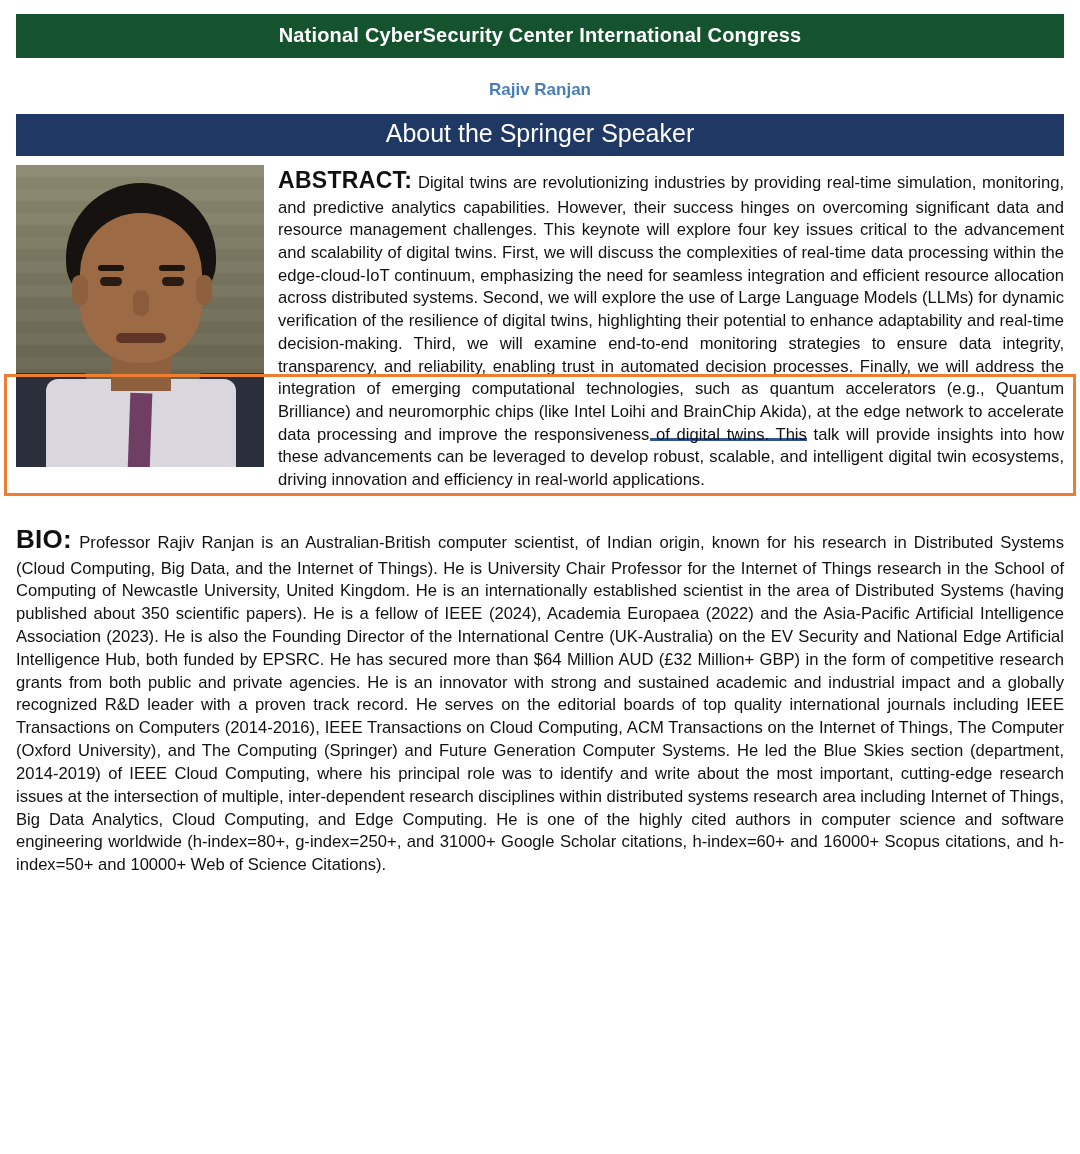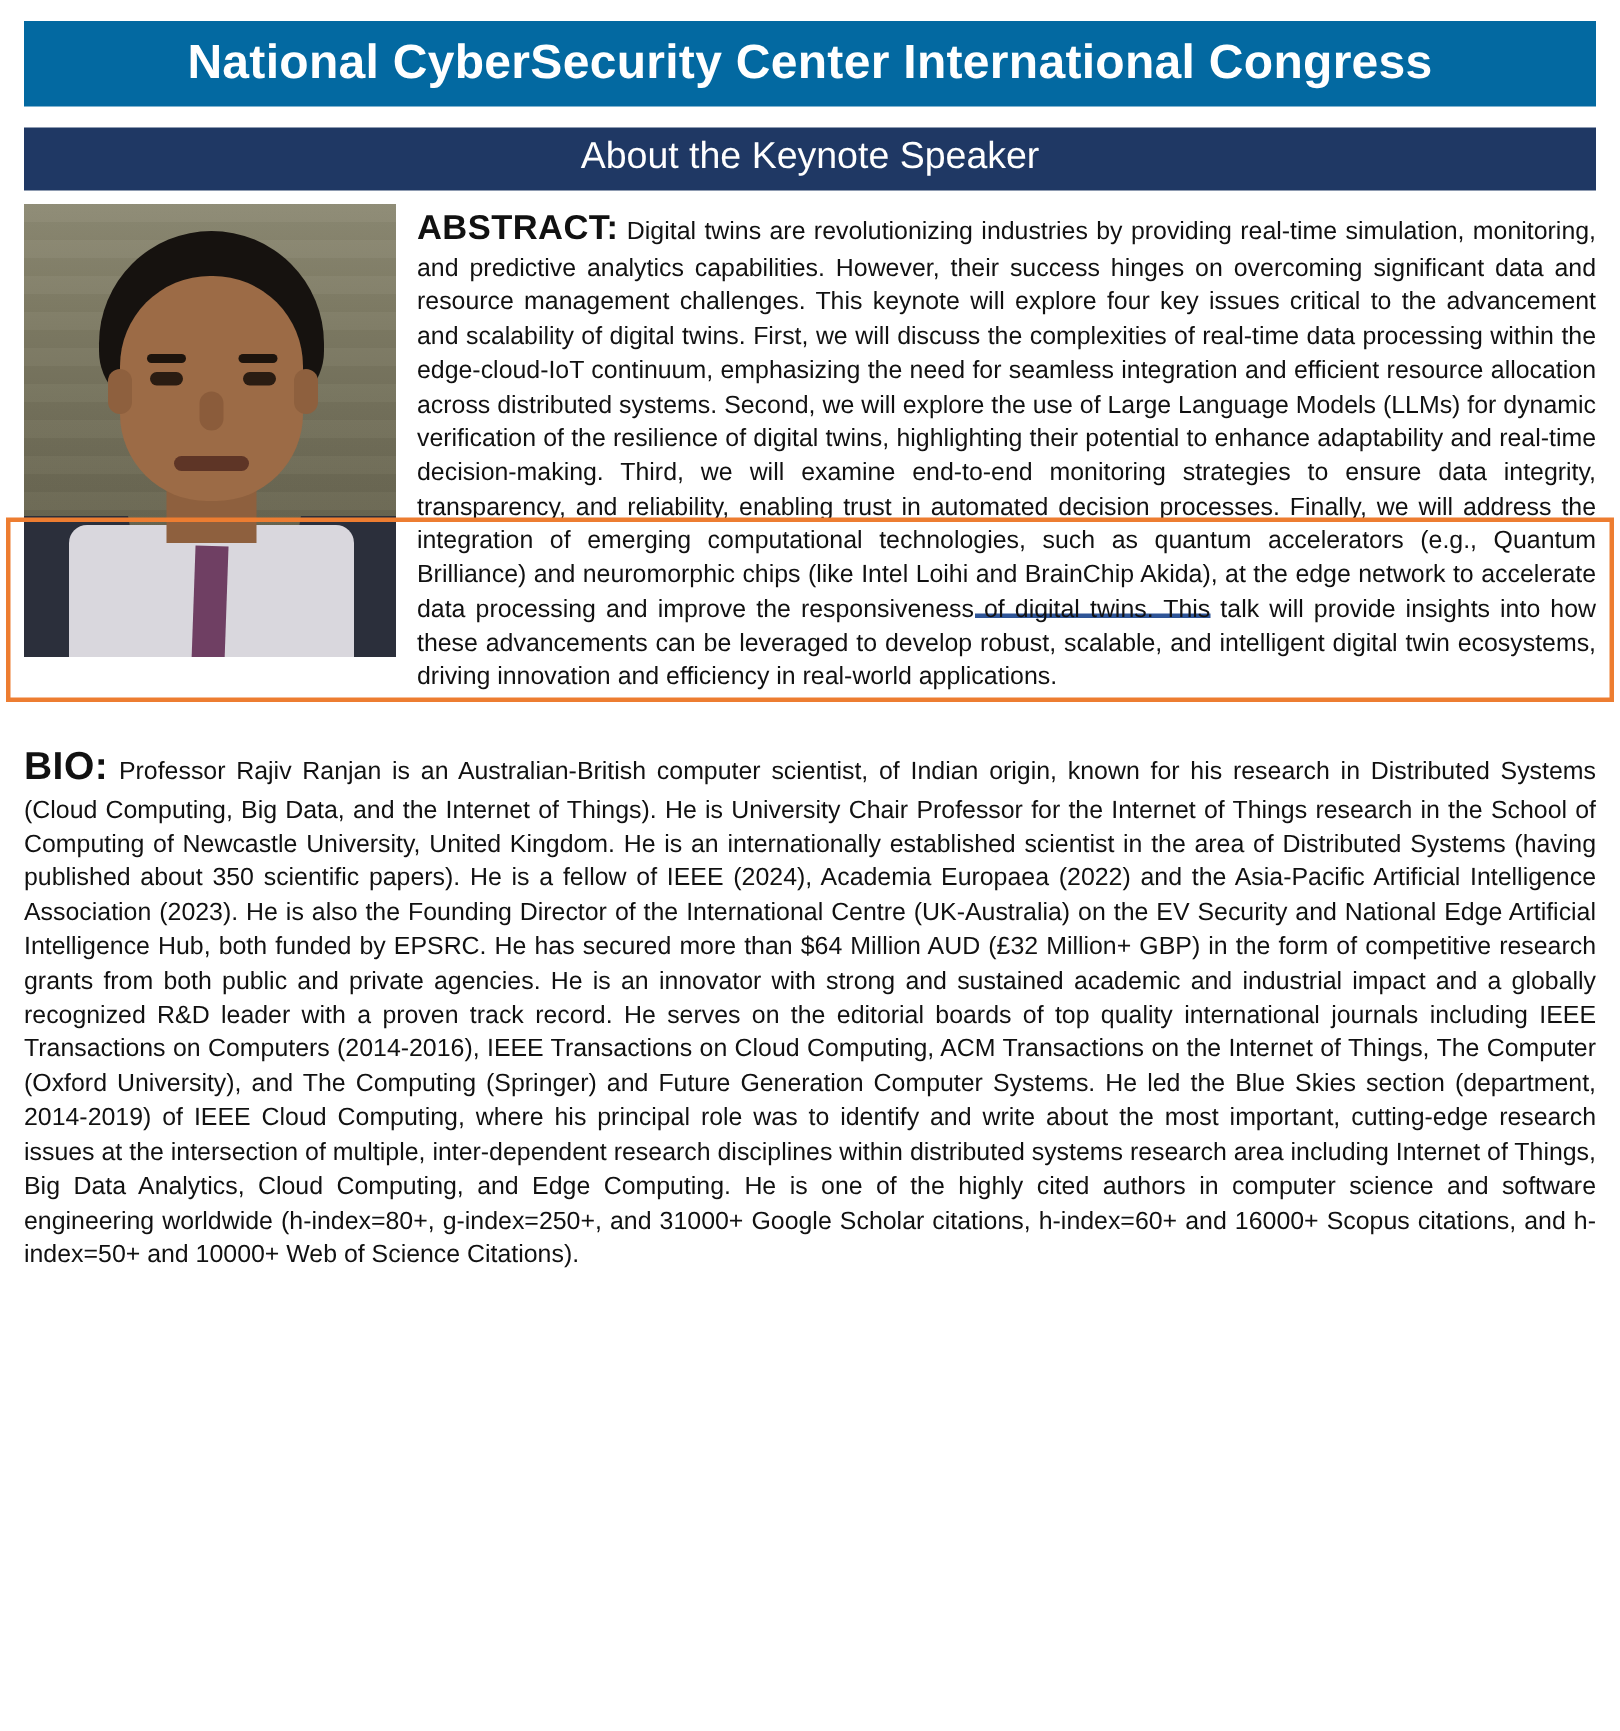--- a/index.html
+++ b/index.html
@@ -19,25 +19,25 @@
     width: 1080px;
     height: 1154px;
     position: relative;
     box-sizing: border-box;
     padding: 0 16px;
   }
 
   
   .banner {
     margin: 14px 0 0 0;
-    background: #0369a1;
+    background: #14532d;
     color: #ffffff;
     text-align: center;
     font-weight: bold;
-    font-size: 32px;
+    font-size: 20px;
     letter-spacing: 0.2px;
     padding: 10px 0 12px 0;
     line-height: 1.1;
   }
 
   
   .keynote-title {
     text-align: center;
     font-weight: bold;
     font-size: 19.5px;
@@ -187,22 +187,23 @@
   }
 </style>
 </head>
 <body>
 
 <div class="page">
 
   <div class="banner">National CyberSecurity Center International Congress</div>
 
 
-
-  <div class="about-bar">About the Keynote Speaker</div>
+  <div class="speaker-name">Rajiv Ranjan</div>
+
+  <div class="about-bar">About the Springer Speaker</div>
 
   <div class="abstract-wrap">
 
     <div class="photo">
       <div class="wall"></div>
       <div class="jacket-l"></div>
       <div class="jacket-r"></div>
       <div class="shirt"></div>
       <div class="tie"></div>
       <div class="neck"></div>

